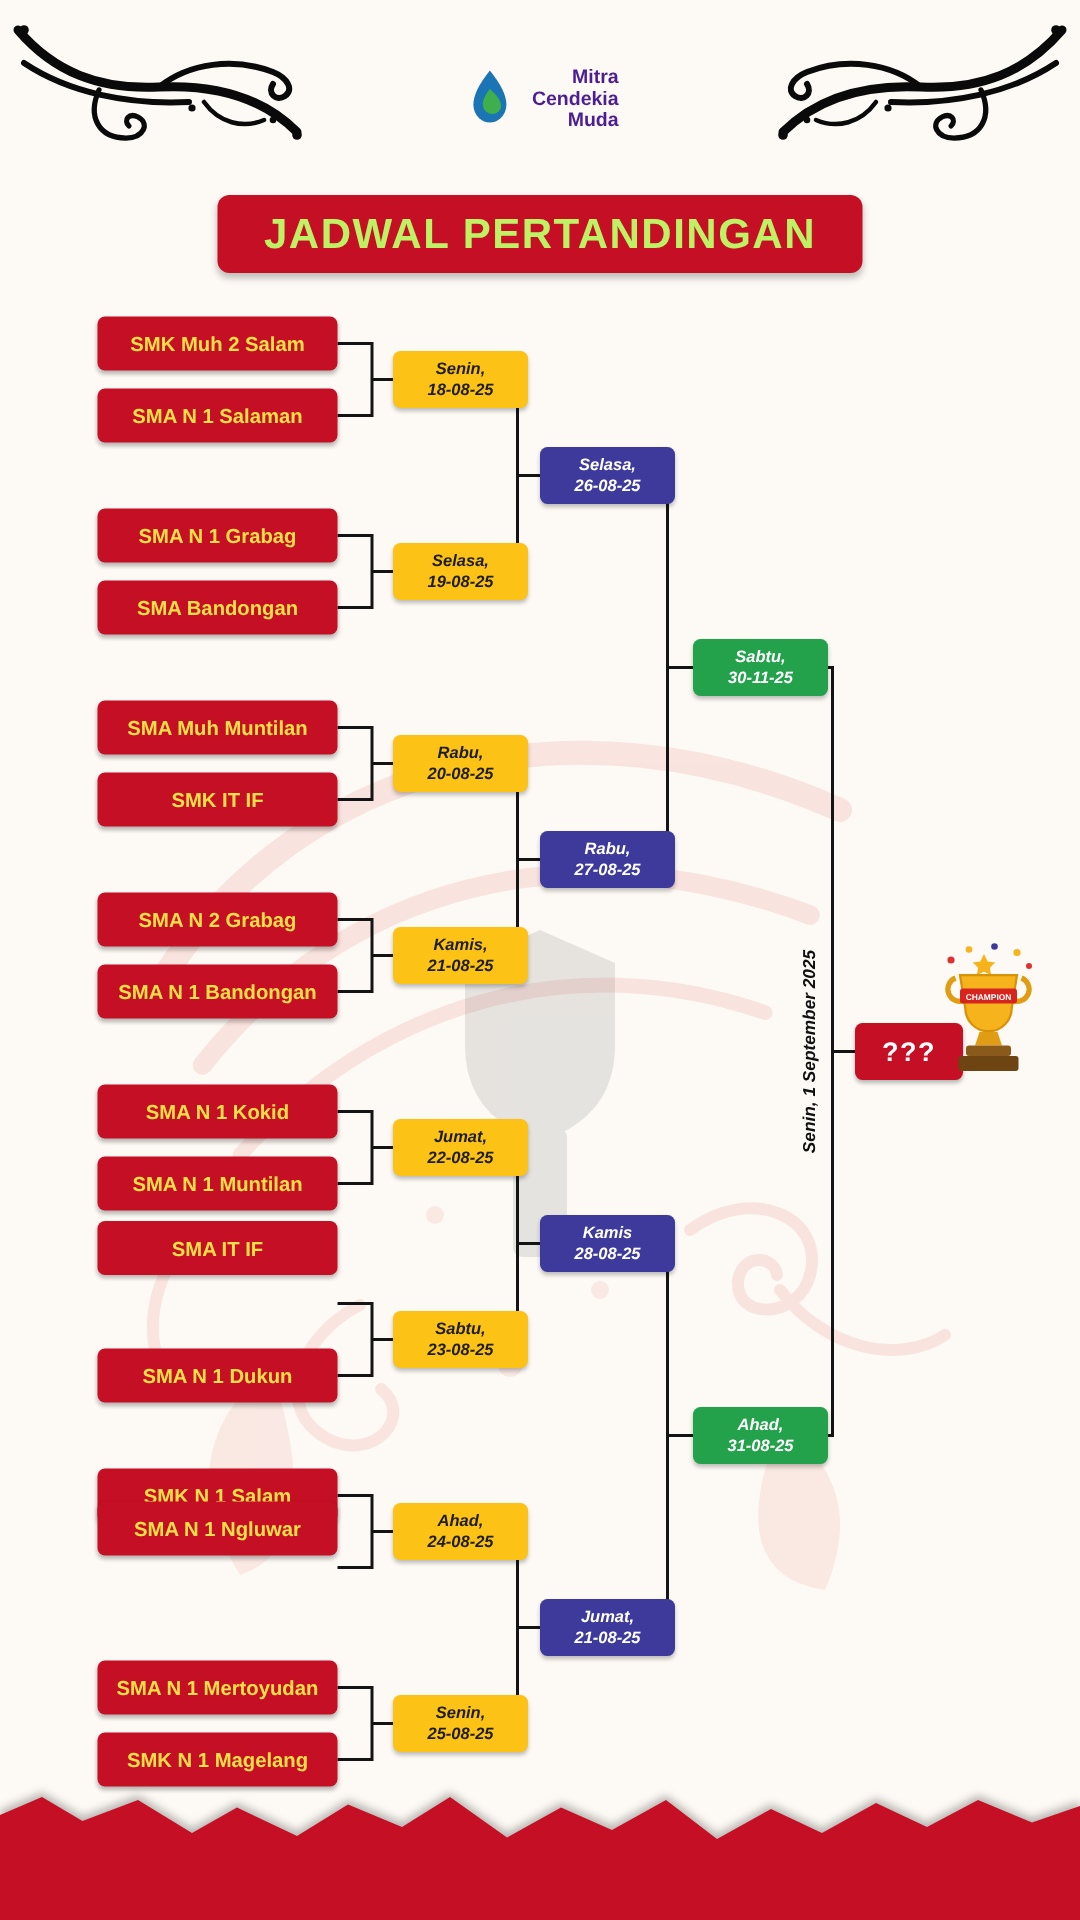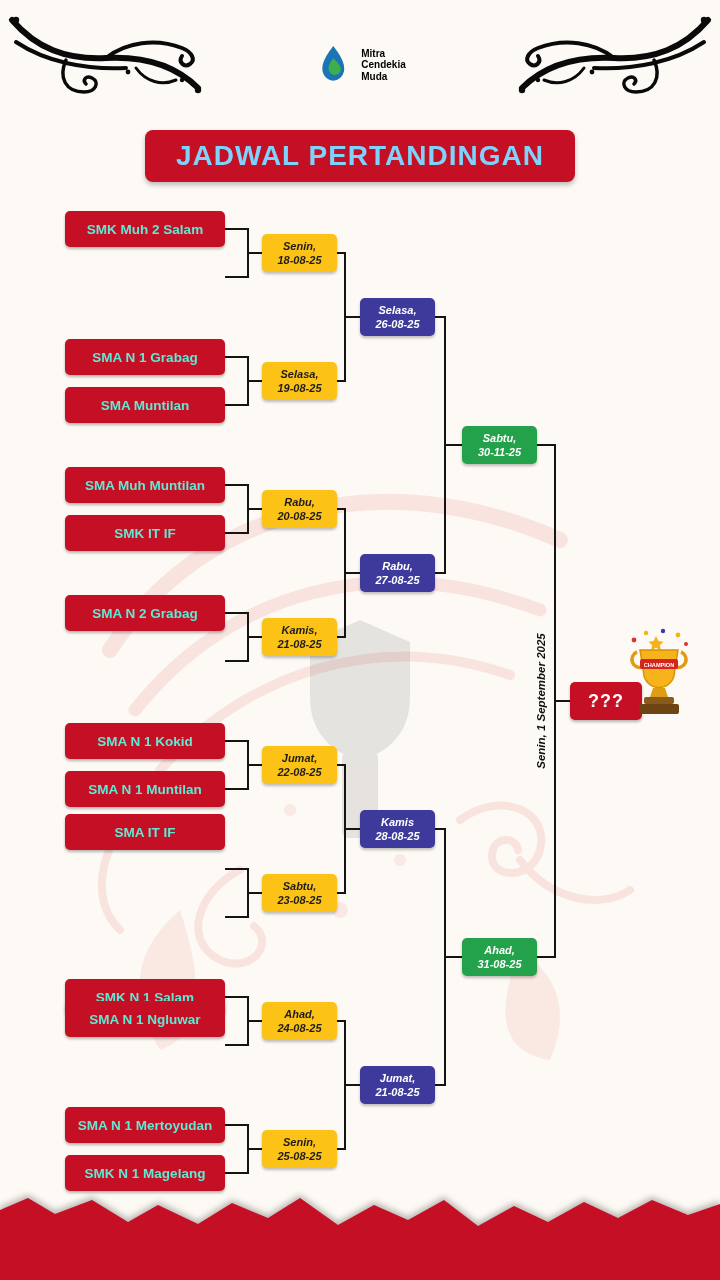--- a/index.html
+++ b/index.html
@@ -13,33 +13,33 @@
   .watermark { position:absolute; left:40px; top:390px; z-index:0; }
   .connectors { position:absolute; left:0; top:0; z-index:1; }
   .torn { position:absolute; left:0; top:1180px; z-index:4; filter:drop-shadow(0 -3px 3px rgba(0,0,0,.28)); }
   .flourish { position:absolute; top:8px; z-index:2; }
   .flourish.left { left:6px; }
   .flourish.right { right:6px; transform:scaleX(-1); }
 
   
   .logo { position:absolute; left:50%; top:44px; transform:translateX(-50%);
           display:flex; align-items:center; gap:9px; z-index:2; }
-  .logo-text { color:#000000; font-weight:700; font-size:10px; line-height:1.12; }
+  .logo-text { color:#4c1d95; font-weight:700; font-size:13px; line-height:1.12;text-align:right; }
 
   
   .title-banner { position:absolute; left:145px; top:130px; width:430px; height:52px;
     background:#c50f24; border-radius:8px; display:flex; align-items:center; justify-content:center;
     z-index:2; box-shadow:0 3px 5px rgba(0,0,0,.25); }
-  .title-banner span { color:#7dd3fc; font-weight:800; font-size:28px; letter-spacing:1px; }
+  .title-banner span { color:#bef264; font-weight:800; font-size:28px; letter-spacing:1px; }
 
   
   .team { position:absolute; left:65px; width:160px; height:36px; background:#c50f24;
-    color:#5eead4; border-radius:5px; display:flex; align-items:center; justify-content:center;
+    color:#fde047; border-radius:5px; display:flex; align-items:center; justify-content:center;
     font-size:13.5px; font-weight:600; z-index:2; box-shadow:0 2px 3px rgba(0,0,0,.28); }
-  .datebox { position:absolute; width:75px; height:38px; border-radius:5px;
+  .datebox { position:absolute; width:90px; height:38px; border-radius:5px;
     display:flex; flex-direction:column; align-items:center; justify-content:center;
     font-style:italic; font-size:11px; font-weight:600; line-height:1.3; z-index:2;
     box-shadow:0 2px 3px rgba(0,0,0,.25); text-align:center; }
   .datebox.yellow { left:262px; background:#fcc215; color:#1d1d1d; }
   .datebox.blue   { left:360px; background:#3d3a9b; color:#fff; }
   .datebox.green  { left:462px; background:#23a14b; color:#fff; }
   .final-box { position:absolute; left:570px; top:682px; width:72px; height:38px;
     background:#c50f24; color:#fff; border-radius:5px; display:flex; align-items:center;
     justify-content:center; font-weight:800; font-size:18px; z-index:2;
     box-shadow:0 2px 3px rgba(0,0,0,.28); letter-spacing:1px; }
@@ -136,28 +136,31 @@
       <div>Cendekia</div>
       <div>Muda</div>
     </div>
   </div>
 
   <div class="title-banner">
     <span>JADWAL PERTANDINGAN</span>
   </div>
 
   <div class="team" style="top:211px">SMK Muh 2 Salam</div>
+  <div class="team" style="top:259px">SMA N 1 Salaman</div>
   <div class="team" style="top:339px">SMA N 1 Grabag</div>
-  <div class="team" style="top:387px">SMA Muntilan</div>
+  <div class="team" style="top:387px">SMA Bandongan</div>
   <div class="team" style="top:515px">SMK IT IF</div>
   <div class="team" style="top:467px">SMA Muh Muntilan</div>
   <div class="team" style="top:595px">SMA N 2 Grabag</div>
+  <div class="team" style="top:643px">SMA N 1 Bandongan</div>
   <div class="team" style="top:723px">SMA N 1 Kokid</div>
   <div class="team" style="top:771px">SMA N 1 Muntilan</div>
   <div class="team" style="top:814px">SMA IT IF</div>
+  <div class="team" style="top:899px">SMA N 1 Dukun</div>
   <div class="team" style="top:979px">SMK N 1 Salam</div>
   <div class="team" style="top:1001px">SMA N 1 Ngluwar</div>
   <div class="team" style="top:1107px">SMA N 1 Mertoyudan</div>
   <div class="team" style="top:1155px">SMK N 1 Magelang</div>
 
   <div class="datebox yellow" style="top:234px">
     <span>Senin,</span>
     <span>18-08-25</span>
   </div>
   <div class="datebox yellow" style="top:362px">

